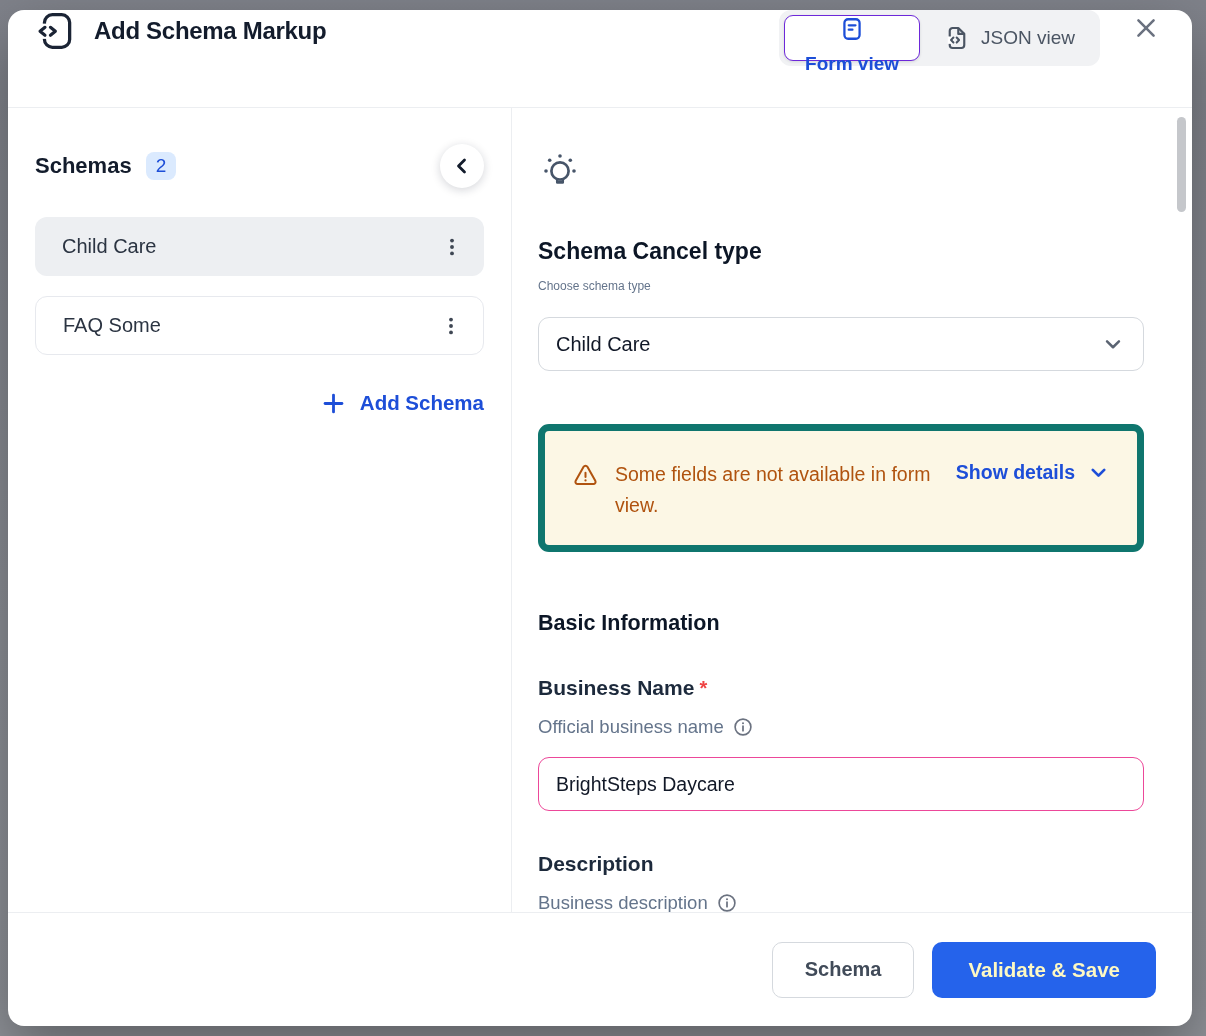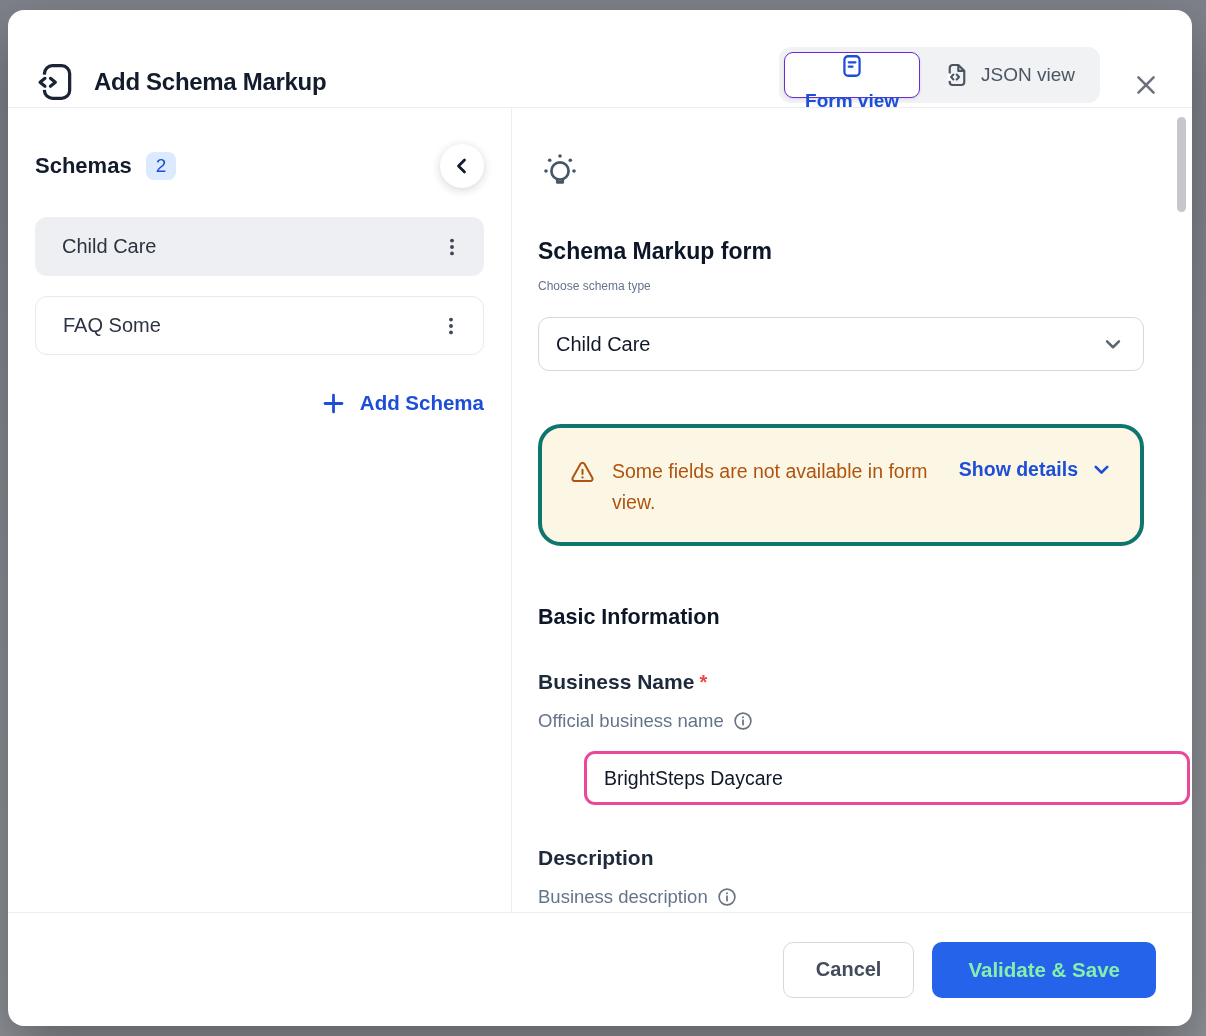--- a/index.html
+++ b/index.html
@@ -11,22 +11,22 @@
     color:#131c2c;
   }
   .modal {
     position:absolute; left:8px; top:10px; width:1184px; height:1016px;
     background:#fff; border-radius:16px; overflow:hidden;
     box-shadow:0 24px 60px rgba(0,0,0,.35);
     display:flex; flex-direction:column;
   }
   
   .modal-header {
-    flex:0 0 98px; display:flex; align-items:flex-end;
-    padding:0 28px 4px 27px; border-bottom:1px solid #eceef1;
+    flex:0 0 98px; display:flex; align-items:flex-start;
+    padding:0 28px 16px 27px; border-bottom:1px solid #eceef1;
   }
   .title-wrap { display:flex; align-items:center; gap:17px; }
   .modal-title { font-size:24px; font-weight:700; letter-spacing:-.3px; color:#131c2c; }
   .view-toggle {
     margin-left:auto; background:#f1f2f4; border-radius:12px;
     padding:5px; display:flex; gap:4px; align-items:stretch;
   }
   .toggle-btn {
     display:flex; align-items:center; gap:11px; height:46px;
     padding:0 20px; border-radius:9px; font-size:19px; cursor:pointer;
@@ -79,59 +79,59 @@
   .hint-text { font-size:19px; line-height:27px; color:#475569; max-width:528px; }
   .section-heading { margin-top:44px; font-size:23px; font-weight:700; color:#0c1626; line-height:30px; }
   .section-sub { margin-top:8px; font-size:12px; color:#64748b; line-height:24px; }
   .select-box {
     margin-top:19px; height:54px; border:1px solid #d5d9de; border-radius:11px;
     display:flex; align-items:center; padding:0 17px; font-size:20px; color:#111827;
     cursor:pointer; background:#fff;
   }
   .select-box .chev { margin-left:auto; display:flex; }
   .warning-box {
-    margin-top:53px; background:#fcf7e5; border:4px solid #0f766e; border-radius:23px;
+    margin-top:53px; background:#fcf7e5; border:7px solid #0f766e; border-radius:11px;
     padding:28px 26px 24px 27px; display:flex; align-items:flex-start;
   }
   .warning-msg {
     margin-left:16px; color:#b0530f; font-size:19.5px; line-height:31px; width:340px;
   }
   .show-details-btn {
     margin-left:auto; margin-top:1px; display:flex; align-items:center; gap:11px;
     color:#1d4ed8; font-size:19.5px; font-weight:700; background:none; border:none;
     cursor:pointer; font-family:inherit;
   }
   .group-heading { margin-top:56px; font-size:21.5px; font-weight:700; color:#0c1626; line-height:30px; }
   .field-label { margin-top:36px; font-size:21px; font-weight:600; color:#1d2a3c; line-height:28px; }
   .required { color:#ef4444; margin-left:5px; font-size:20px; }
   .field-help {
     margin-top:13px; font-size:18.5px; color:#64748b; line-height:24px;
     display:flex; align-items:center; gap:8px;
   }
   .text-input {
-    margin-top:18px; width:100%; height:54px; border:3px solid #ec4899;
+    margin-top:18px; width:100%; height:54px; border:1px solid #ec4899;
     border-radius:11px; padding:12px 17px; font-size:19.5px; color:#111827;
-    font-family:inherit; background:#fff; outline:none;margin-left:46px;
+    font-family:inherit; background:#fff; outline:none;
   }
   .scroll-thumb {
     position:absolute; right:6px; top:107px; width:9px; height:95px;
     border-radius:5px; background:#c5c7cb; cursor:grab;
   }
   
   .modal-footer {
     flex:0 0 114px; border-top:1px solid #eceef1; display:flex;
     align-items:center; justify-content:flex-end; gap:18px; padding:0 36px;
   }
   .btn { height:56px; border-radius:10px; font-family:inherit; cursor:pointer; }
   .btn-cancel {
     padding:0 32px; background:#fff; border:1px solid #d5d9de;
     color:#414b59; font-size:20px; font-weight:600;
   }
   .btn-primary {
-    padding:0 36px; background:#2563eb; border:none; color:#86efac;
+    padding:0 36px; background:#2563eb; border:none; color:#fef9c3;
     font-size:20.5px; font-weight:700;
   }
   svg { display:block; }
 </style>
 </head>
 <body>
 
 <div class="modal">
 
   <div class="modal-header">
@@ -243,21 +243,21 @@
             <path d="M19.3 31 v3.4 h5.4 V31" fill="none" stroke="#475569" stroke-width="2.7" stroke-linejoin="round"></path>
             <circle cx="22" cy="8" r="1.8" fill="#475569"></circle>
             <circle cx="11.7" cy="12.2" r="1.8" fill="#475569"></circle>
             <circle cx="32.3" cy="12.2" r="1.8" fill="#475569"></circle>
             <circle cx="8" cy="23" r="1.8" fill="#475569"></circle>
             <circle cx="36" cy="23" r="1.8" fill="#475569"></circle>
           </svg>
         </span>
       </div>
 
-      <h2 class="section-heading">Schema Markup form</h2>
+      <h2 class="section-heading">Schema Cancel type</h2>
       <p class="section-sub">Choose schema type</p>
 
       <div class="select-box">
         <span>Child Care</span>
         <span class="chev">
           <svg width="26" height="26" viewBox="0 0 24 24" fill="none" stroke="#5b6472" stroke-width="2.3" stroke-linecap="round" stroke-linejoin="round">
             <polyline points="6.5,9.5 12,15 17.5,9.5"></polyline>
           </svg>
         </span>
       </div>
@@ -309,18 +309,18 @@
             <line x1="12" y1="11" x2="12" y2="16" stroke="#6b7280" stroke-width="1.9" stroke-linecap="round"></line>
             <circle cx="12" cy="7.8" r="1.1" fill="#6b7280"></circle>
           </svg>
         </span>
       </div>
 
     </div>
   </div>
 
   <div class="modal-footer">
-    <button class="btn btn-cancel">Cancel</button>
+    <button class="btn btn-cancel">Schema</button>
     <button class="btn btn-primary">Validate &amp; Save</button>
   </div>
 
   <div class="scroll-thumb"></div>
 </div>
 
 </body></html>

